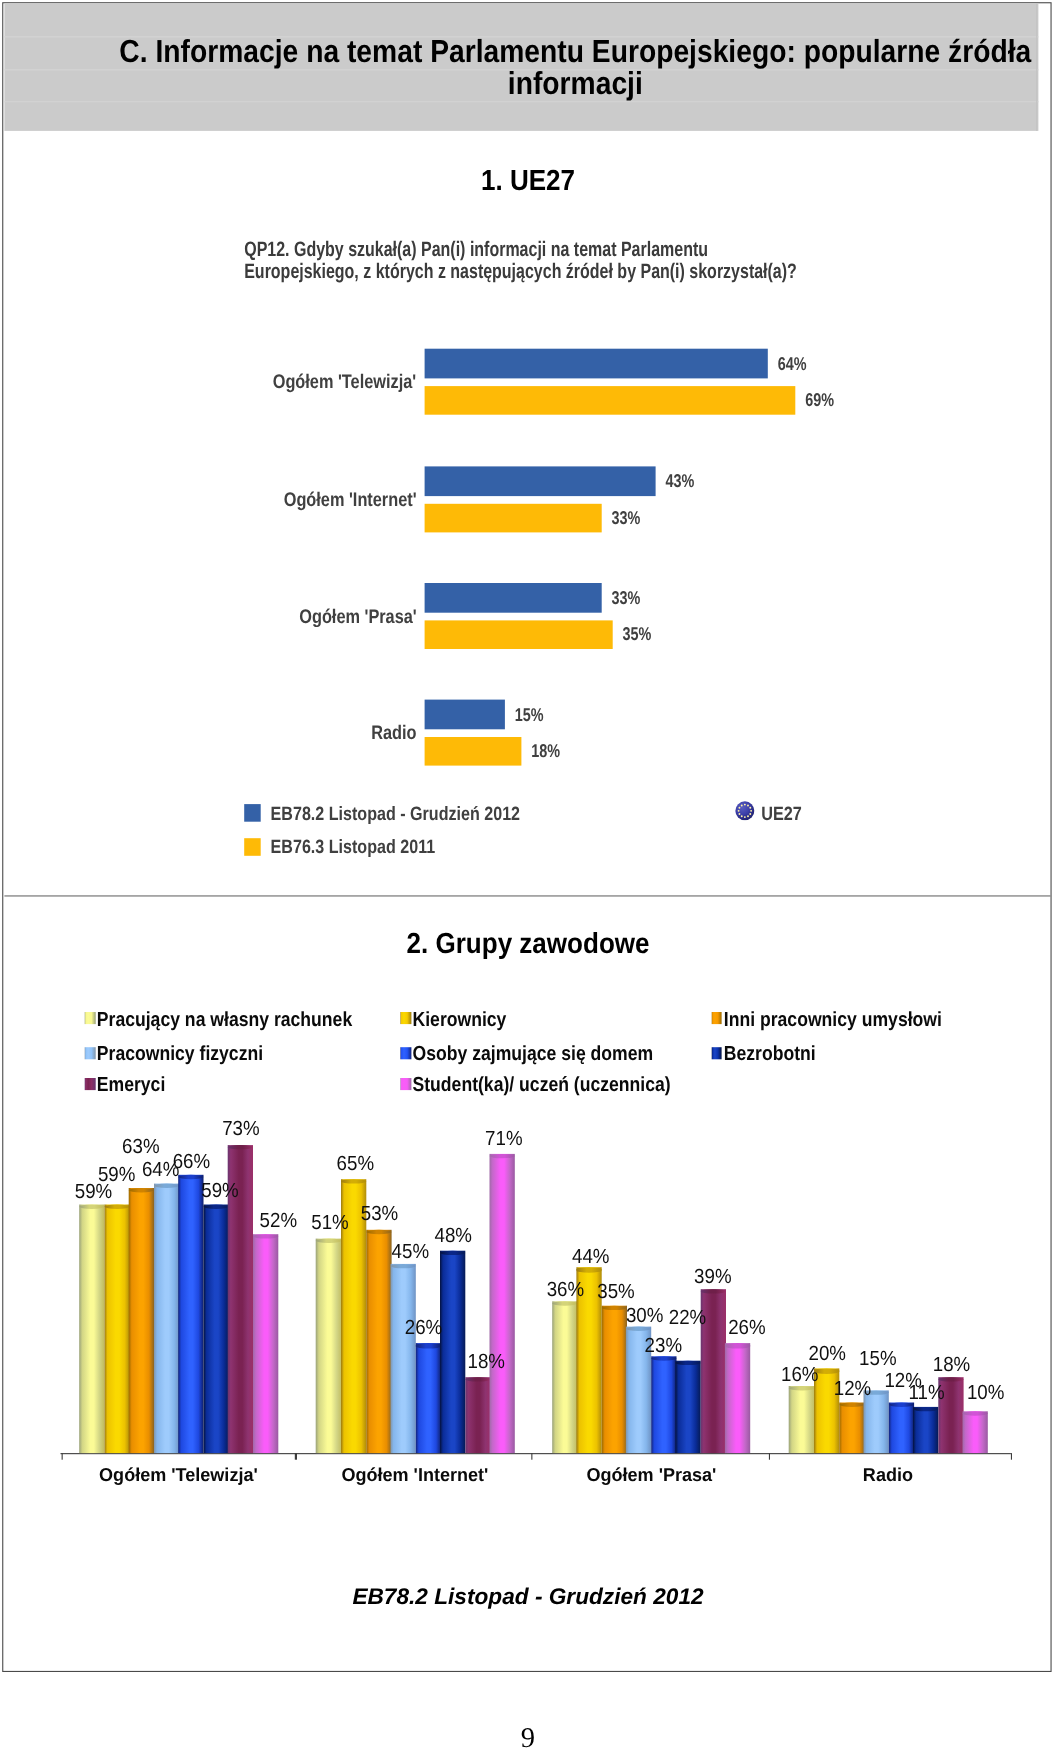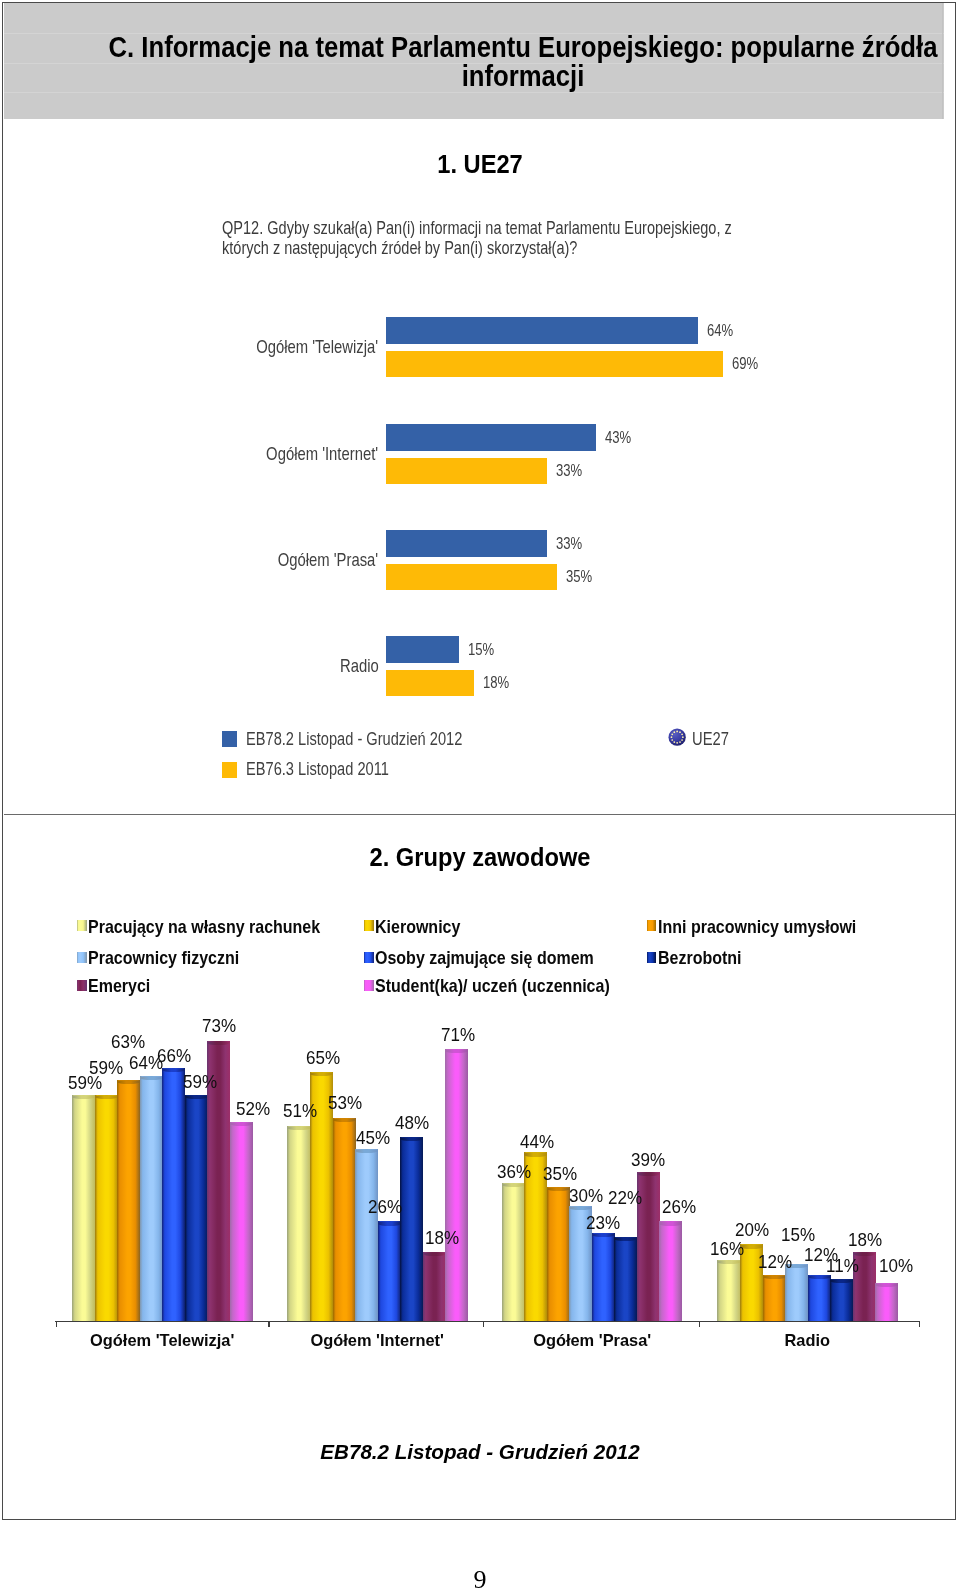--- a/index.html
+++ b/index.html
@@ -20,21 +20,21 @@
   
   .section-title{font-size:26.4px;font-weight:bold;color:#000;text-align:center;width:960px;left:0;
       line-height:30px;transform:scaleX(0.897);transform-origin:480.3px 0;}
   #sec1-title{top:149px;}
   #sec2-title{top:842px;}
 
   
   #mid-rule{left:4px;top:814px;width:951px;height:1.3px;background:#6a6a6a;}
 
   
-  #chart1{left:0;top:0;width:960px;height:1387px;pointer-events:none;}
+  #chart1{left:0;top:0;width:960px;height:1387px;pointer-events:none;font-weight:bold;}
   #qp12{left:222.4px;top:217.5px;width:680px;font-size:19px;line-height:20.5px;color:#3b3b3b;
         transform:scaleX(0.765);transform-origin:0 0;}
   .c1-label{position:absolute;font-size:17.9px;color:#404040;white-space:nowrap;text-align:right;
      transform:scaleX(0.829);transform-origin:100% 0;}
   .c1-bar{position:absolute;left:386px;}
   .c1-val{position:absolute;font-size:16.8px;color:#404040;white-space:nowrap;
      transform:scaleX(0.78);transform-origin:0 0;}
   .c1-legend-sw{position:absolute;width:15px;height:16px;}
   .c1-legend-tx{position:absolute;font-size:17.5px;color:#404040;white-space:nowrap;
      transform:scaleX(0.8358);transform-origin:0 0;}

